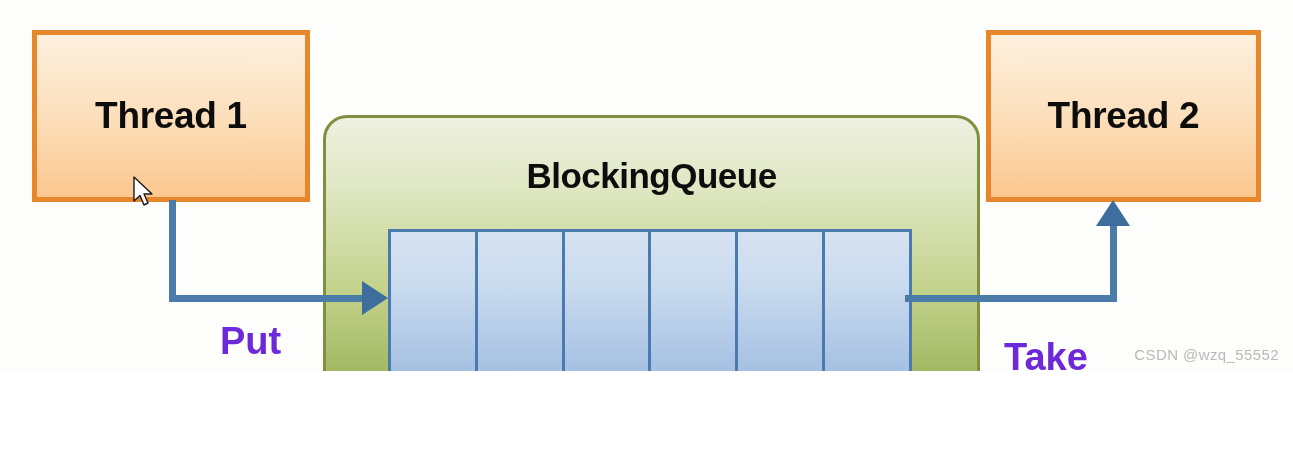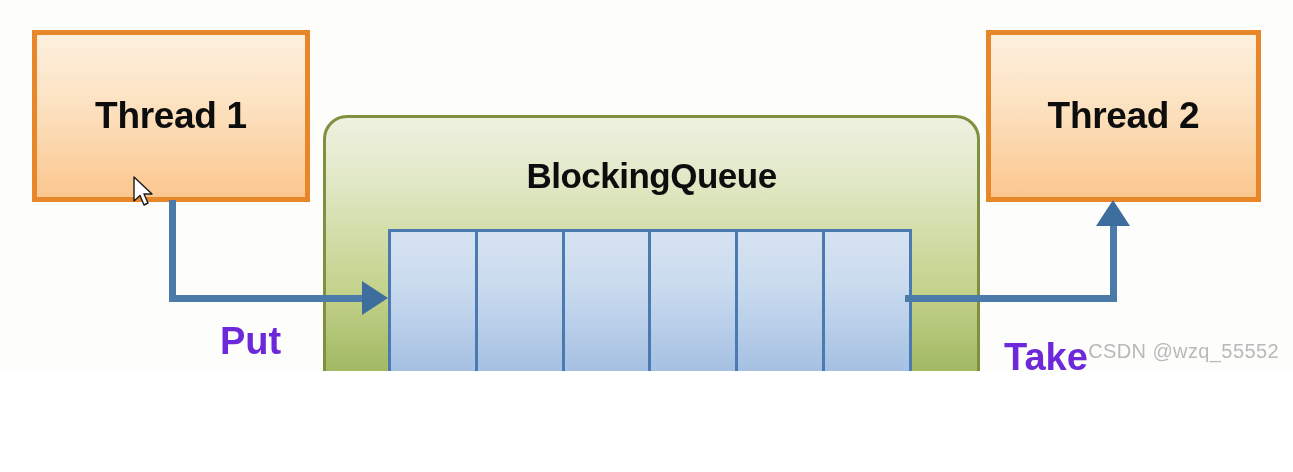--- a/index.html
+++ b/index.html
@@ -125,21 +125,21 @@
     width: 22px;
     height: 32px;
     pointer-events: none;
   }
 
   
   #watermark {
     position: absolute;
     right: 14px;
     bottom: 8px;
-    font-size: 20px;
+    font-size: 15px;
     color: #b9b9b9;
     letter-spacing: 0.4px;
     white-space: nowrap;
   }
 </style>
 </head>
 <body>
 
 <div id="canvas">
 

